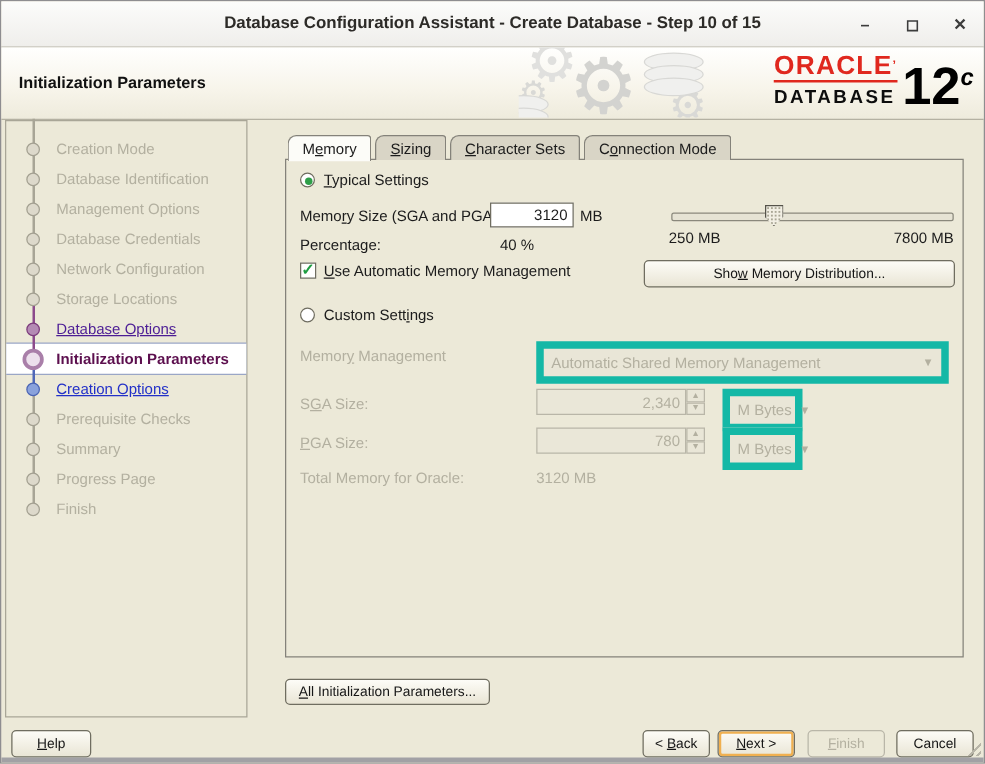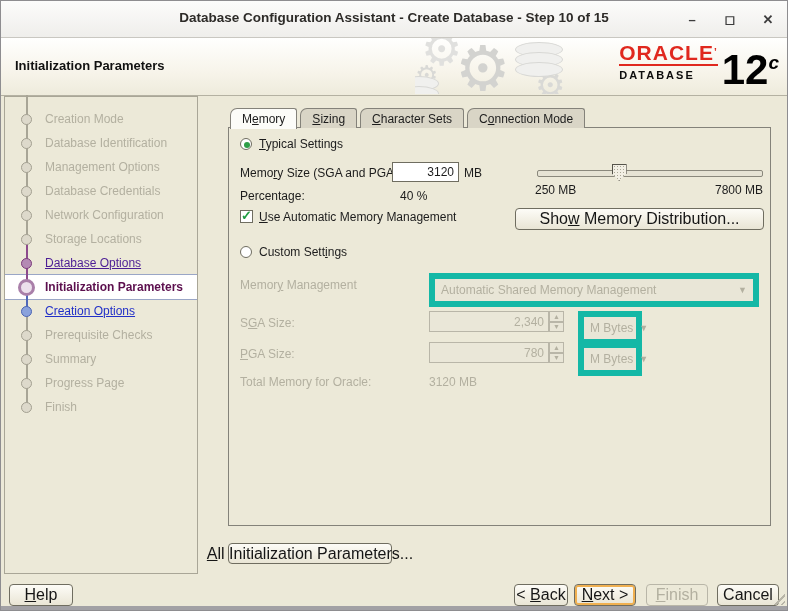--- a/index.html
+++ b/index.html
@@ -23,21 +23,21 @@
   .header-title{position:absolute;left:14px;top:20px;font-weight:bold;font-size:13px;color:#111;}
   .gears{position:absolute;right:192px;top:0;width:180px;height:56px;overflow:hidden;}
   .gear{position:absolute;font-family:"DejaVu Sans",sans-serif;line-height:1;}
   .cyl{position:absolute;}
   .cyl .disc{width:46px;height:13px;border-radius:50%;background:#f0f0ee;border:1px solid #d8d8d5;margin-top:-5px;}
   .logo{position:absolute;right:8px;top:5px;display:flex;align-items:flex-start;}
   .logo-left{margin-right:4px;}
   .oracle-word{font-weight:bold;font-size:21px;letter-spacing:1px;line-height:20px;}
   .oracle-mark{font-size:10px;vertical-align:top;}
   .logo-rule{height:2px;margin:1px 0 3px 0;}
-  .logo-db{font-weight:bold;font-size:11px;letter-spacing:2px;color:#0d0d0d;}
+  .logo-db{font-weight:bold;font-size:15px;letter-spacing:2px;color:#0d0d0d;}
   .logo-12{font-weight:bold;font-size:42px;line-height:40px;color:#000;}
   .logo-12 sup{font-size:19px;font-style:italic;font-weight:bold;}
 
   
   .sidebar{position:absolute;left:3px;top:95px;width:194px;height:478px;box-sizing:border-box;
            border:1px solid #a9a697;background:#ece9d8;padding-top:10px;}
   .step{position:relative;height:24px;display:flex;align-items:center;}
   .step .line{position:absolute;left:21px;top:-12px;width:2px;height:24px;background:#a8a596;z-index:1;}
   .step .line.purple{background:#8c4a8c;}
   .step .line.blue{background:#5068b8;}
@@ -79,21 +79,21 @@
   .dropdown{background:#e9e6d7;border:6px solid #14b8a6;color:#b3b0a0;display:flex;align-items:center;
             padding:11px 6px;box-sizing:border-box;justify-content:space-between;white-space:nowrap;}
   .dd-arrow{font-size:9px;color:#b3b0a0;margin-left:6px;}
   .spinner{width:15px;box-sizing:border-box;display:flex;flex-direction:column;}
   .spin-btn{flex:1;background:#e9e6d7;border:1px solid #b9b6a8;font-size:7px;color:#b3b0a0;
             display:flex;align-items:center;justify-content:center;line-height:1;}
 
   
   .btn{background:linear-gradient(#fdfcf7,#e9e5d5);border:1px solid #6f6d60;border-radius:4px;
        display:flex;align-items:center;justify-content:center;white-space:nowrap;cursor:default;
-       font-family:"Liberation Sans",sans-serif;font-size:16px;color:#161616;box-sizing:border-box;}
+       font-family:"Liberation Sans",sans-serif;font-size:11px;color:#161616;box-sizing:border-box;}
   .btn.default{box-shadow:inset 0 0 0 2px #f0b050;}
   .btn.disabled{color:#b3b0a0;border-color:#b9b6a8;background:#ece9d8;}
 
   .bottom-strip{position:absolute;left:0;right:0;bottom:0;height:4px;background:#a2a1a5;}
   .grip{position:absolute;right:2px;bottom:5px;width:14px;height:14px;
         background:repeating-linear-gradient(135deg,transparent 0 3px,#b8b5a8 3px 4.5px);
         clip-path:polygon(100% 0,100% 100%,0 100%);}
 </style>
 </head>
 <body>

